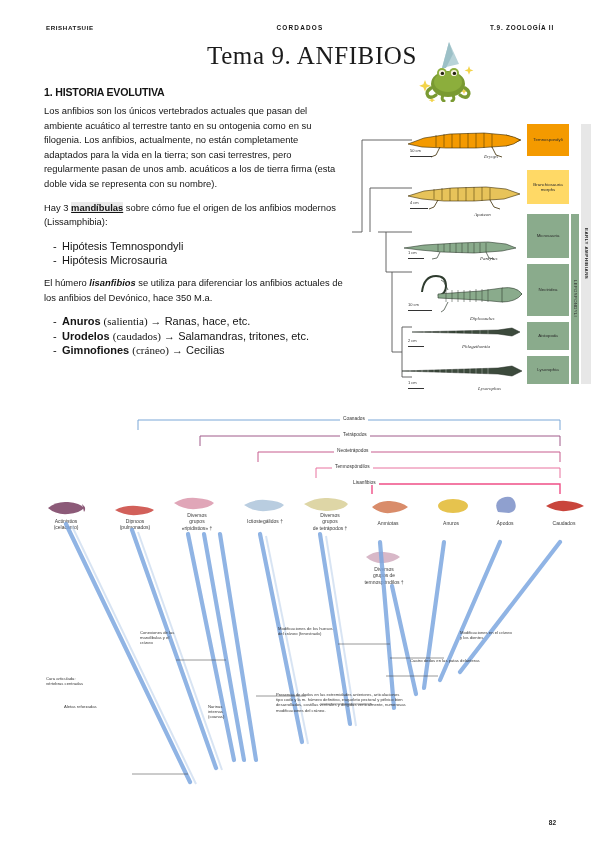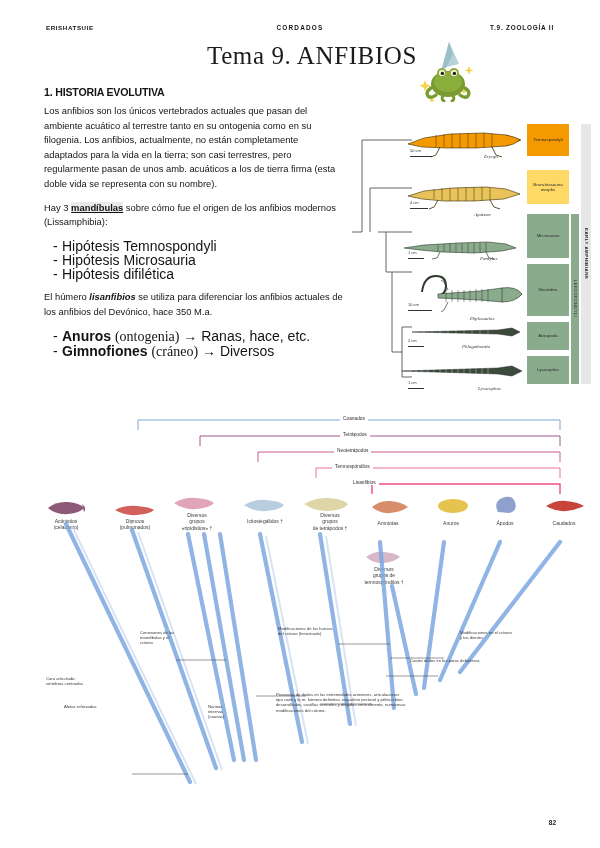--- a/index.html
+++ b/index.html
@@ -38,21 +38,21 @@
     position:absolute; left:44px; top:86px;
     font-size:11.5px; font-weight:bold; letter-spacing:-.2px;
     font-family:"Liberation Sans", sans-serif;
     transform:scaleX(.92); transform-origin:left center;
   }
 
   
   .col { position:absolute; left:44px; top:104px; width:300px; }
   .col p { margin:0 0 9px 0; font-size:9.4px; line-height:14.6px; }
   .col ul { margin:0 0 9px 0; padding:0 0 0 18px; list-style:none; }
-  .col ul li { font-size:14px; line-height:14.2px; position:relative; }
+  .col ul li { font-size:11px; line-height:14.2px; position:relative; }
   .col ul li::before { content:"-"; position:absolute; left:-9px; }
   .b { font-weight:bold; }
   .hl { font-weight:bold; text-decoration:underline; background:#e9e9e9; }
   .it-serif { font-family:"Liberation Serif", serif; font-style:normal; }
   .bi { font-weight:bold; font-style:italic; }
 
   
   .fig-top { position:absolute; left:352px; top:112px; width:232px; height:290px; }
   .clad-svg { position:absolute; inset:0; }
 
@@ -146,38 +146,43 @@
 
 <div class="col">
 
   <p>Los anfibios son los únicos vertebrados actuales que pasan del ambiente acuático al terrestre tanto en su ontogenia como en su filogenia. Los anfibios, actualmente, no están completamente adaptados para la vida en la tierra; son casi terrestres, pero regularmente pasan de unos amb. acuáticos a los de tierra firma (esta doble vida se representa con su nombre).</p>
 
   <p><span>Hay 3 </span><span class="hl">mandíbulas</span><span> sobre cómo fue el origen de los anfibios modernos (Lissamphibia):</span></p>
 
   <ul>
     <li>Hipótesis Temnospondyli</li>
     <li>Hipótesis Microsauria</li>
-    <li>Hipótesis difilética</li>
   </ul>
 
   <p><span>El húmero </span><span class="bi">lisanfibios</span><span> se utiliza para diferenciar los anfibios actuales de los anfibios del Devónico, hace 350 M.a.</span></p>
 
 
   <ul>
     <li>
       <span class="b">Anuros</span>
-      <span class="it-serif">(ontogenia)</span>
+      <span class="it-serif">(salientia)</span>
       <span>→</span>
       <span>Ranas, hace, etc.</span>
+    </li>
+    <li>
+      <span class="b">Urodelos</span>
+      <span class="it-serif">(caudados)</span>
+      <span>→</span>
+      <span>Salamandras, tritones, etc.</span>
     </li>
     <li>
       <span class="b">Gimnofiones</span>
       <span class="it-serif">(cráneo)</span>
       <span>→</span>
-      <span>Diversos</span>
+      <span>Cecilias</span>
     </li>
   </ul>
 </div>
 
 <div class="fig-top">
 
   <svg class="clad-svg" viewBox="0 0 232 290">
     <g stroke="#555" stroke-width="0.9" fill="none">
 
       <path d="M0 120 H10"></path>

